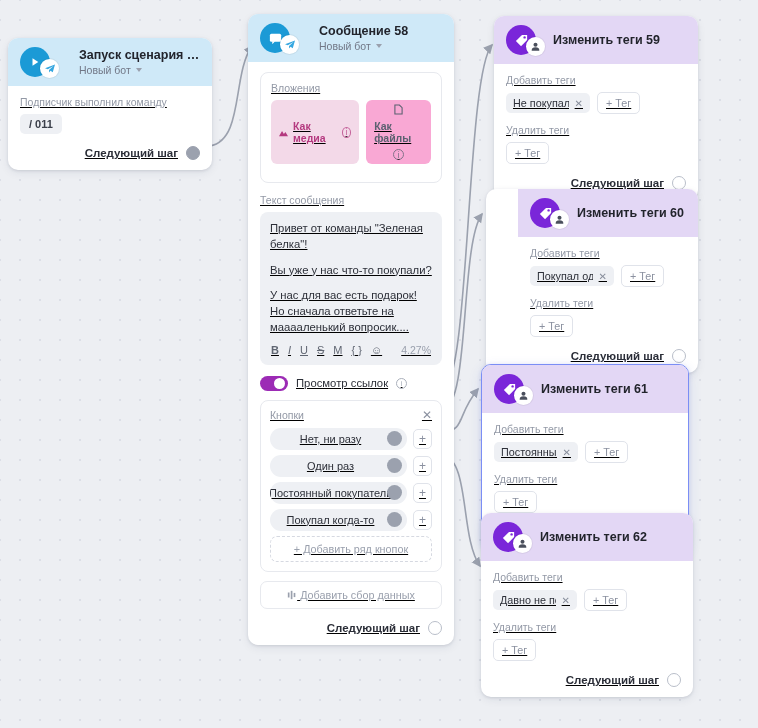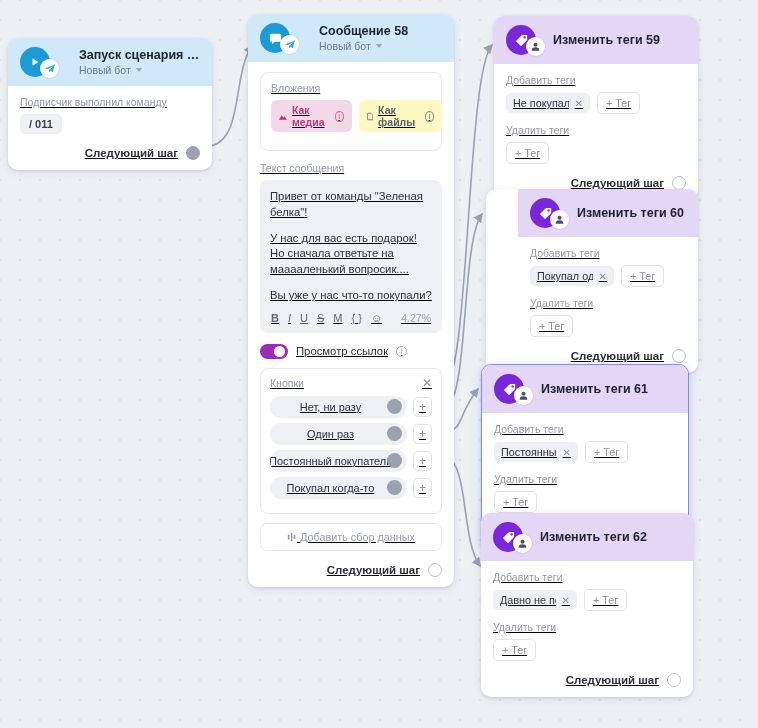--- a/index.html
+++ b/index.html
@@ -57,21 +57,21 @@
   .nextstep { display:flex; align-items:center; justify-content:flex-end; gap:8px; margin-top:12px; }
   .nextstep .txt { font-size:11.5px; color:#2b2e38; font-weight:bold; }
   .dot-out { width:14px;height:14px;border-radius:50%;border:1.5px solid #b9bec9;background:#fff; }
   .dot-out.filled { background:#9ba1ae; border-color:#9ba1ae; }
 
   
   .panel { border:1px solid #e7e9ee; border-radius:8px; padding:9px 10px; }
   .chips { display:flex; gap:7px; margin-bottom:9px; }
   .chip { display:flex; align-items:center; gap:5px; border-radius:6px; padding:4px 8px; font-size:10.5px; font-weight:bold; }
   .chip.active { background:#f3d9e8; color:#b4397f; }
-  .chip.idle { background:#fef9c3; color:#5b6070; }
+  .chip.idle { background:#f9a8d4; color:#5b6070;flex-direction:column; }
   .chip .i { opacity:.75; font-size:9px; border:1px solid currentColor; border-radius:50%; width:11px;height:11px;display:inline-flex;align-items:center;justify-content:center; font-weight:normal; }
   .dropzone {
     border:1px dashed #d6d9e1; border-radius:7px;
     display:flex; align-items:center; gap:8px; padding:10px 12px;
     color:#9aa0ad; font-size:11px; text-align:center; line-height:1.45;
   }
   .dropzone .txt { flex:1; }
 
   .msgtext { background:#eef0f4; border-radius:8px; padding:9px 10px 4px; margin-top:6px; }
   .msgtext p { margin:0 0 10px; font-size:11.3px; color:#2c2f38; line-height:1.4; }
@@ -203,22 +203,22 @@
             <span>Как файлы</span>
             <span class="i">i</span>
           </div>
         </div>
       </div>
 
       <div class="lbl" style="margin-top:11px;">Текст сообщения</div>
 
       <div class="msgtext">
         <p>Привет от команды "Зеленая белка"!</p>
+        <p>Вы уже у нас что-то покупали?</p>
         <p>У нас для вас есть подарок! Но сначала ответьте на мааааленький вопросик....</p>
-        <p>Вы уже у нас что-то покупали?</p>
         <div class="fmtbar">
           <span class="g" style="font-weight:bold;">B</span>
           <span class="g" style="font-style:italic;">I</span>
           <span class="g" style="text-decoration:underline;">U</span>
           <span class="g" style="text-decoration:line-through;">S</span>
           <span class="g">M</span>
           <span class="g">{ }</span>
           <span class="g">☺</span>
           <span class="pct">4.27%</span>
         </div>
@@ -258,20 +258,21 @@
           <div class="bplus">+</div>
         </div>
         <div class="brow">
           <div class="bpill">
             <span>Покупал когда-то</span>
             <span class="cc"></span>
           </div>
           <div class="bplus">+</div>
         </div>
 
+        <div class="addrow">+ Добавить ряд кнопок</div>
       </div>
 
       <div class="adddata">
         <svg width="10" height="10" viewBox="0 0 12 12" style="vertical-align:-1px;">
             <rect x="1" y="3" width="2" height="6" fill="#9aa0ad"></rect>
             <rect x="4.5" y="1" width="2" height="10" fill="#9aa0ad"></rect>
             <rect x="8" y="3.5" width="2" height="5" fill="#9aa0ad"></rect>
           </svg>
         <span>Добавить сбор данных</span>
       </div>

